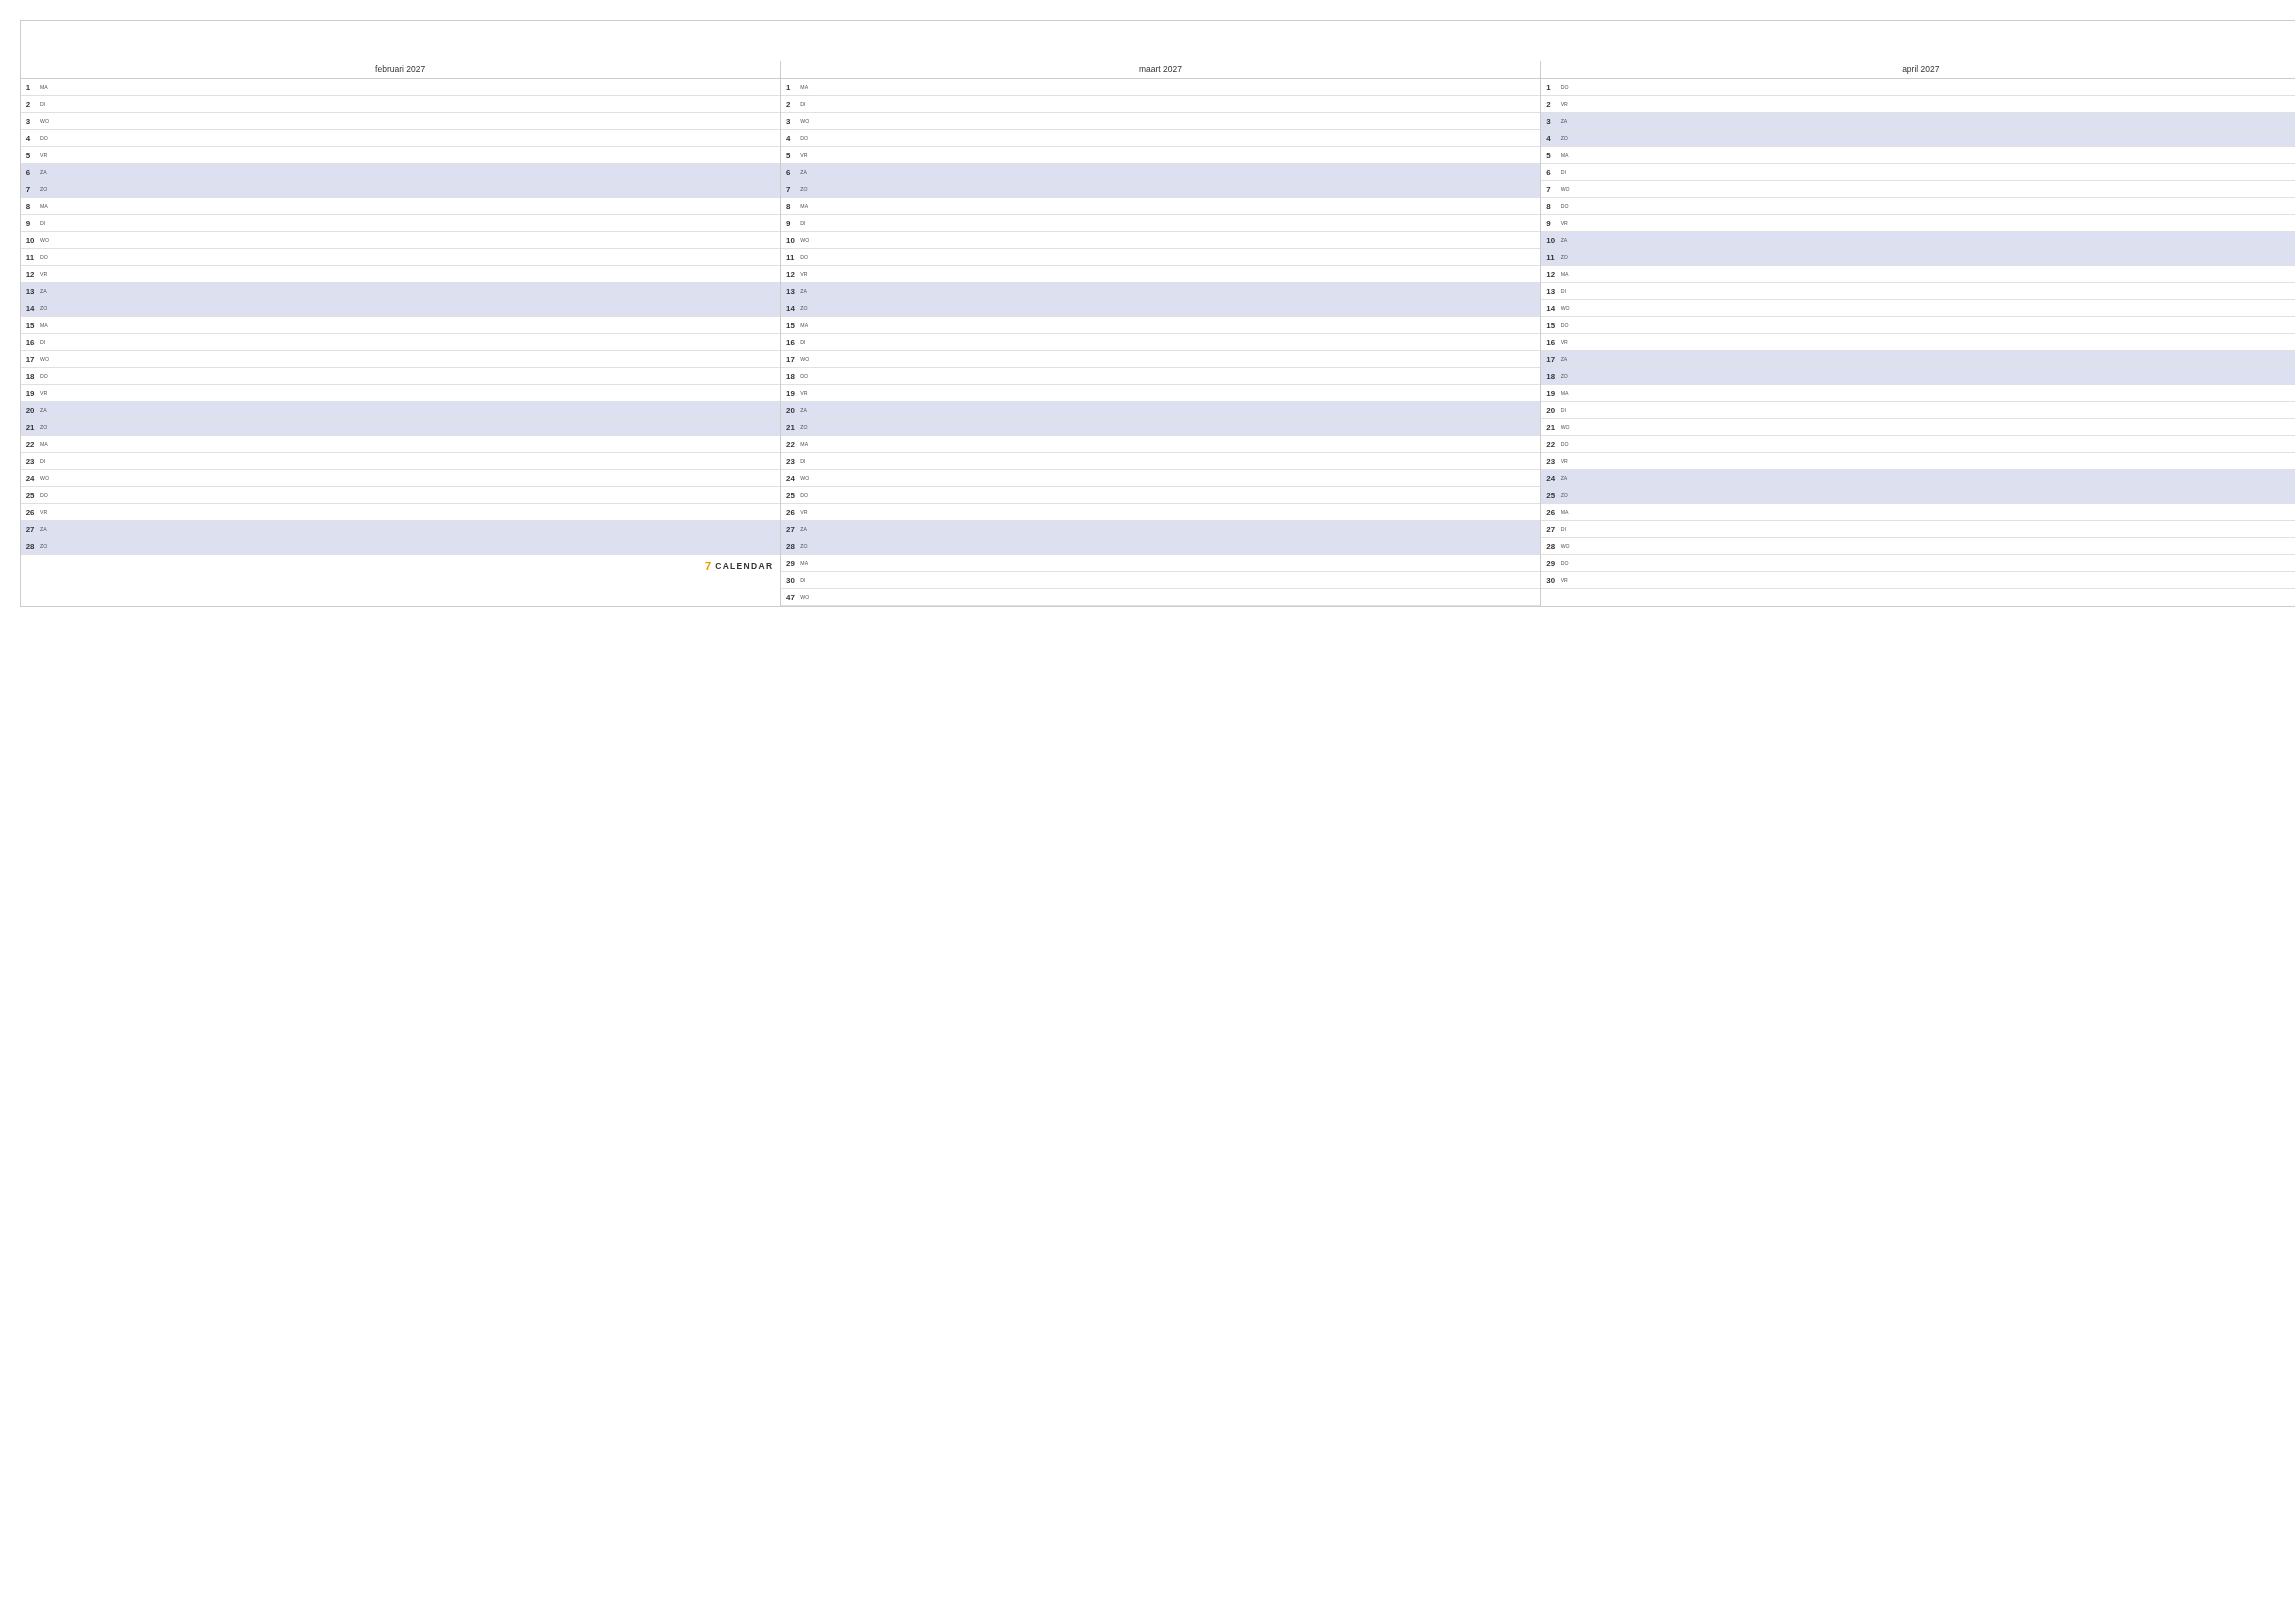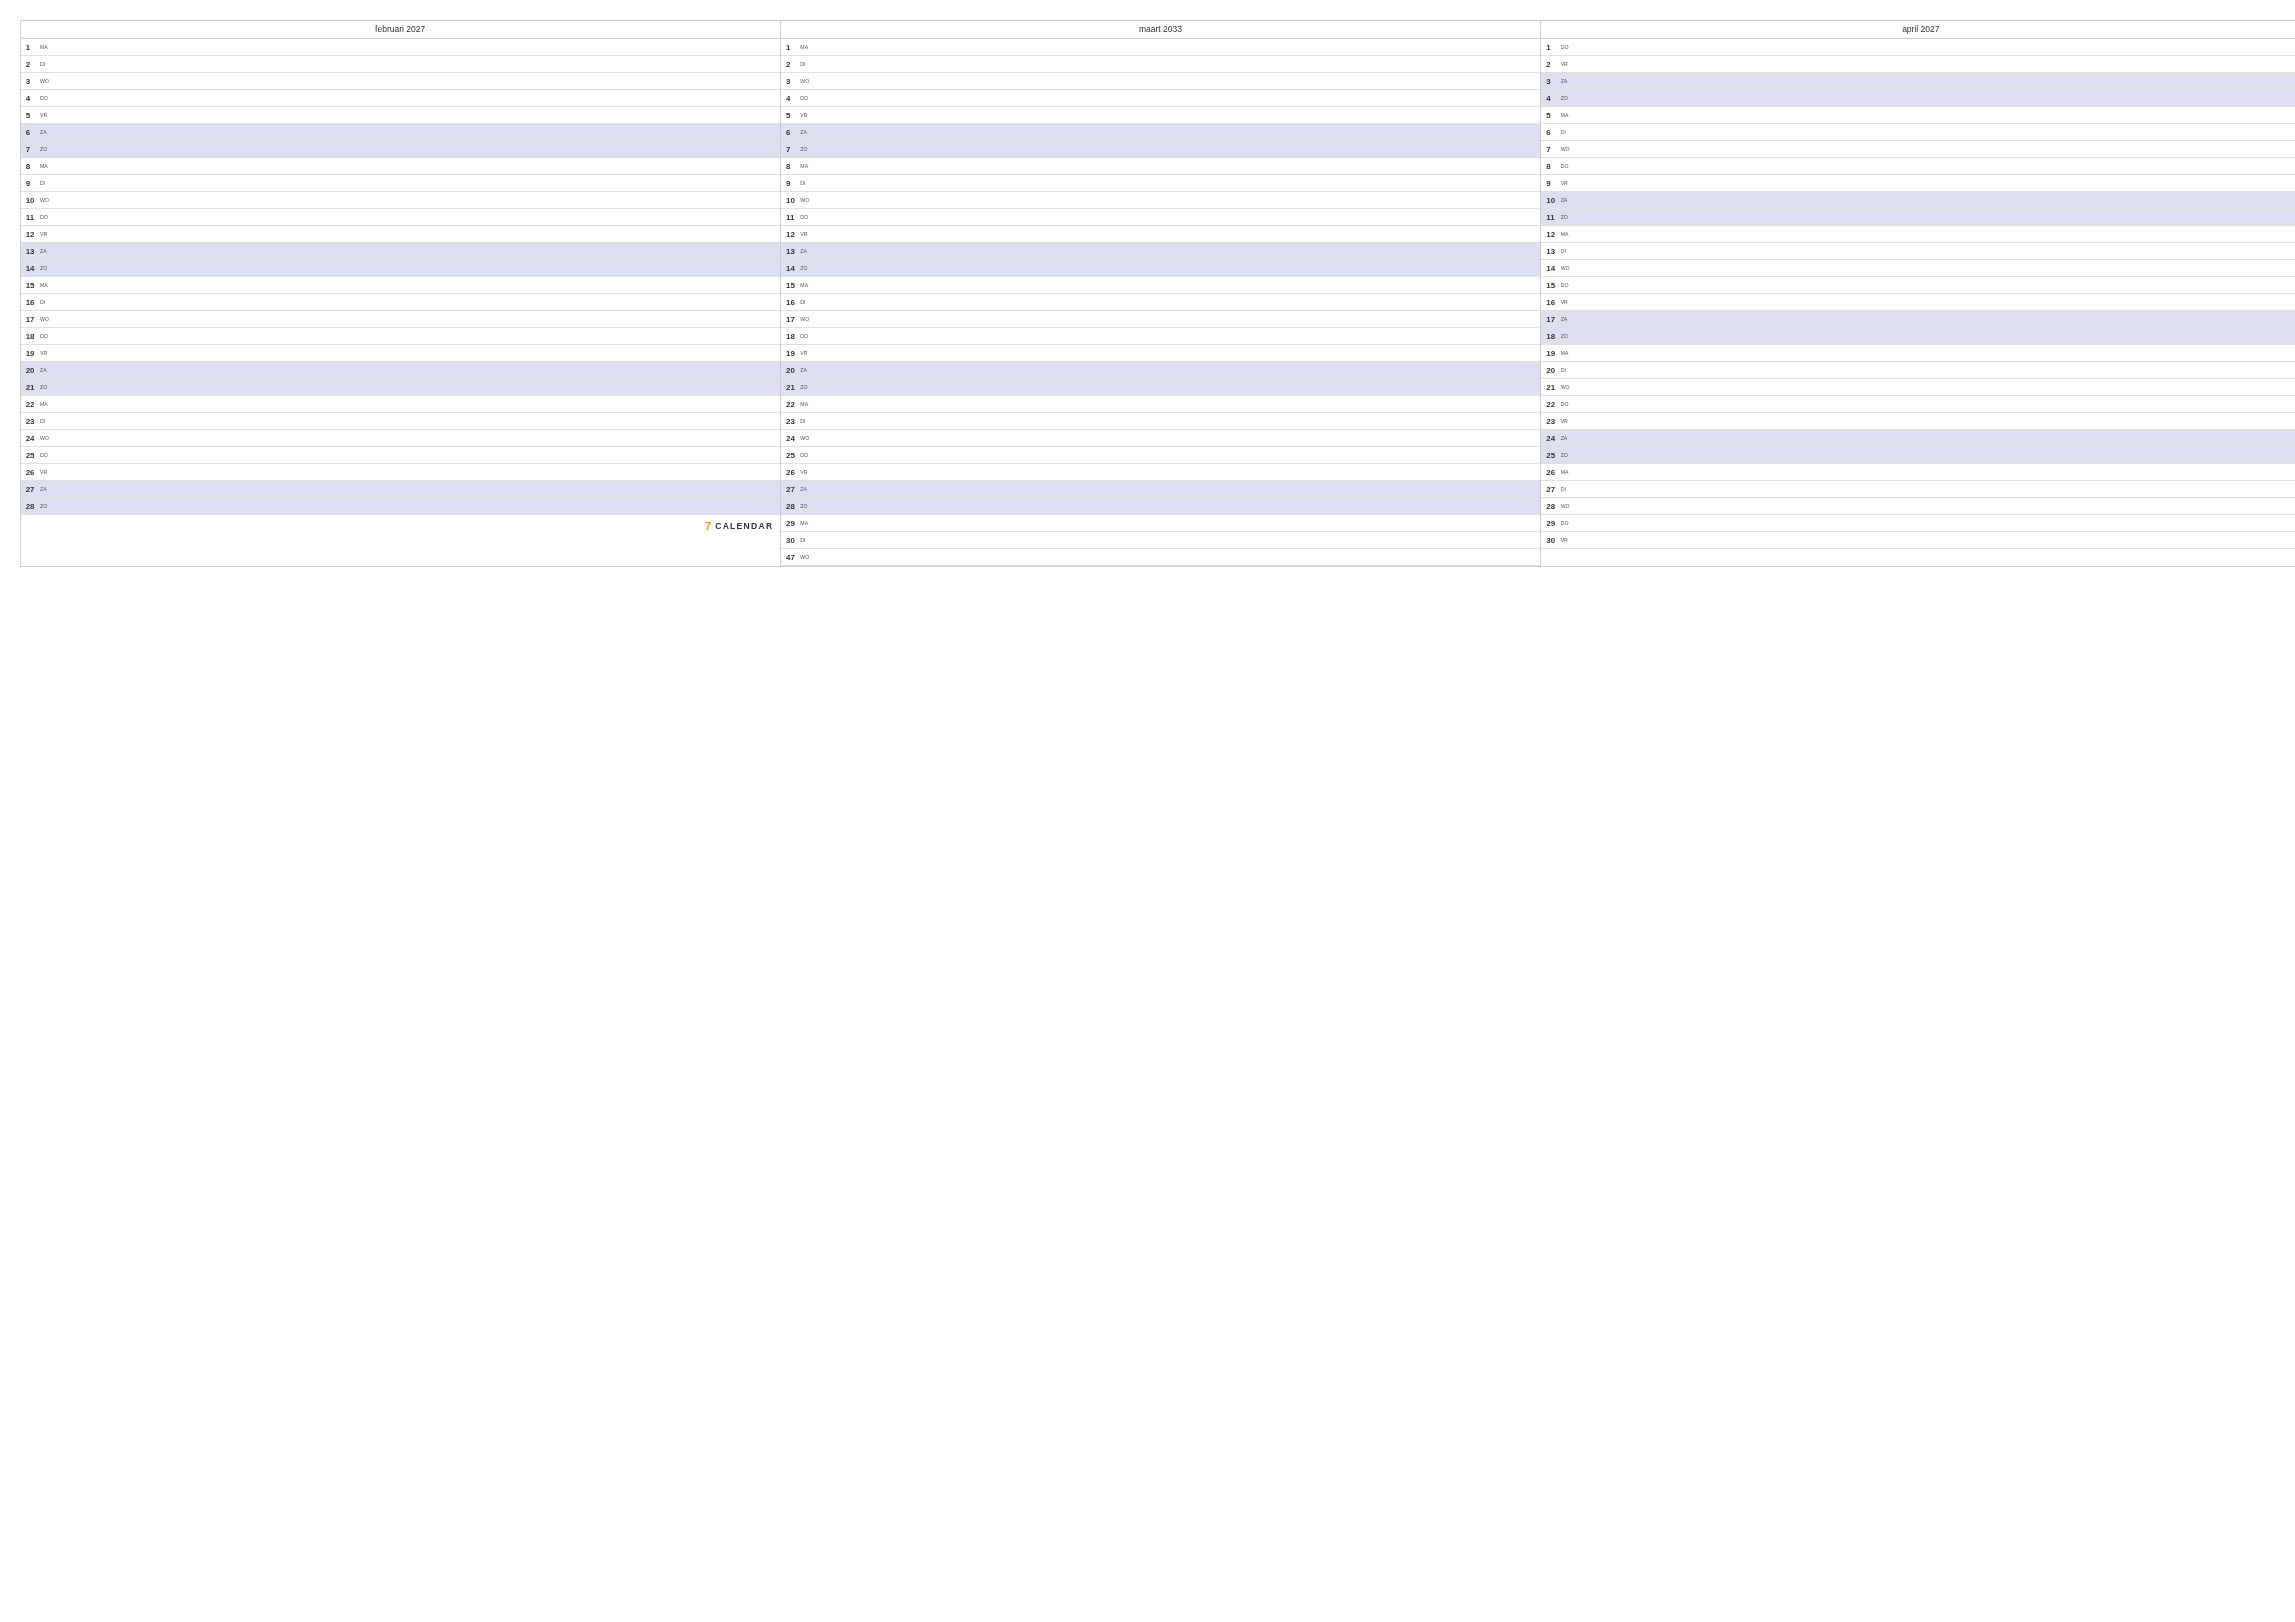--- a/index.html
+++ b/index.html
@@ -11,20 +11,21 @@
     }
     .calendar-container {
       display: flex;
       width: 100%;
       border: 0.7px solid #ccc;
       margin: 13px;
     }
     .month-col {
       flex: 1;
       border-right: 0.7px solid #ccc;
+      margin-top: 40px;
     }
     .month-col:last-child {
       border-right: none;
     }
     .month-header {
       background: #fff;
       border-bottom: 0.7px solid #ccc;
       padding: 3.9px 6.5px;
       text-align: center;
       font-size: 8.5px;
@@ -190,21 +191,21 @@
         <div class="day-row weekend">
           <span class="day-number">28</span>
           <span class="day-name">ZO</span>
         </div>
         <div class="watermark">
           <span class="watermark-icon">7</span>
           <span> CALENDAR</span>
         </div>
       </div>
       <div class="month-col">
-        <div class="month-header">maart 2033</div>
+        <div class="month-header">maart 2027</div>
         <div class="day-row">
           <span class="day-number">1</span>
           <span class="day-name">MA</span>
         </div>
         <div class="day-row">
           <span class="day-number">2</span>
           <span class="day-name">DI</span>
         </div>
         <div class="day-row">
           <span class="day-number">3</span>

